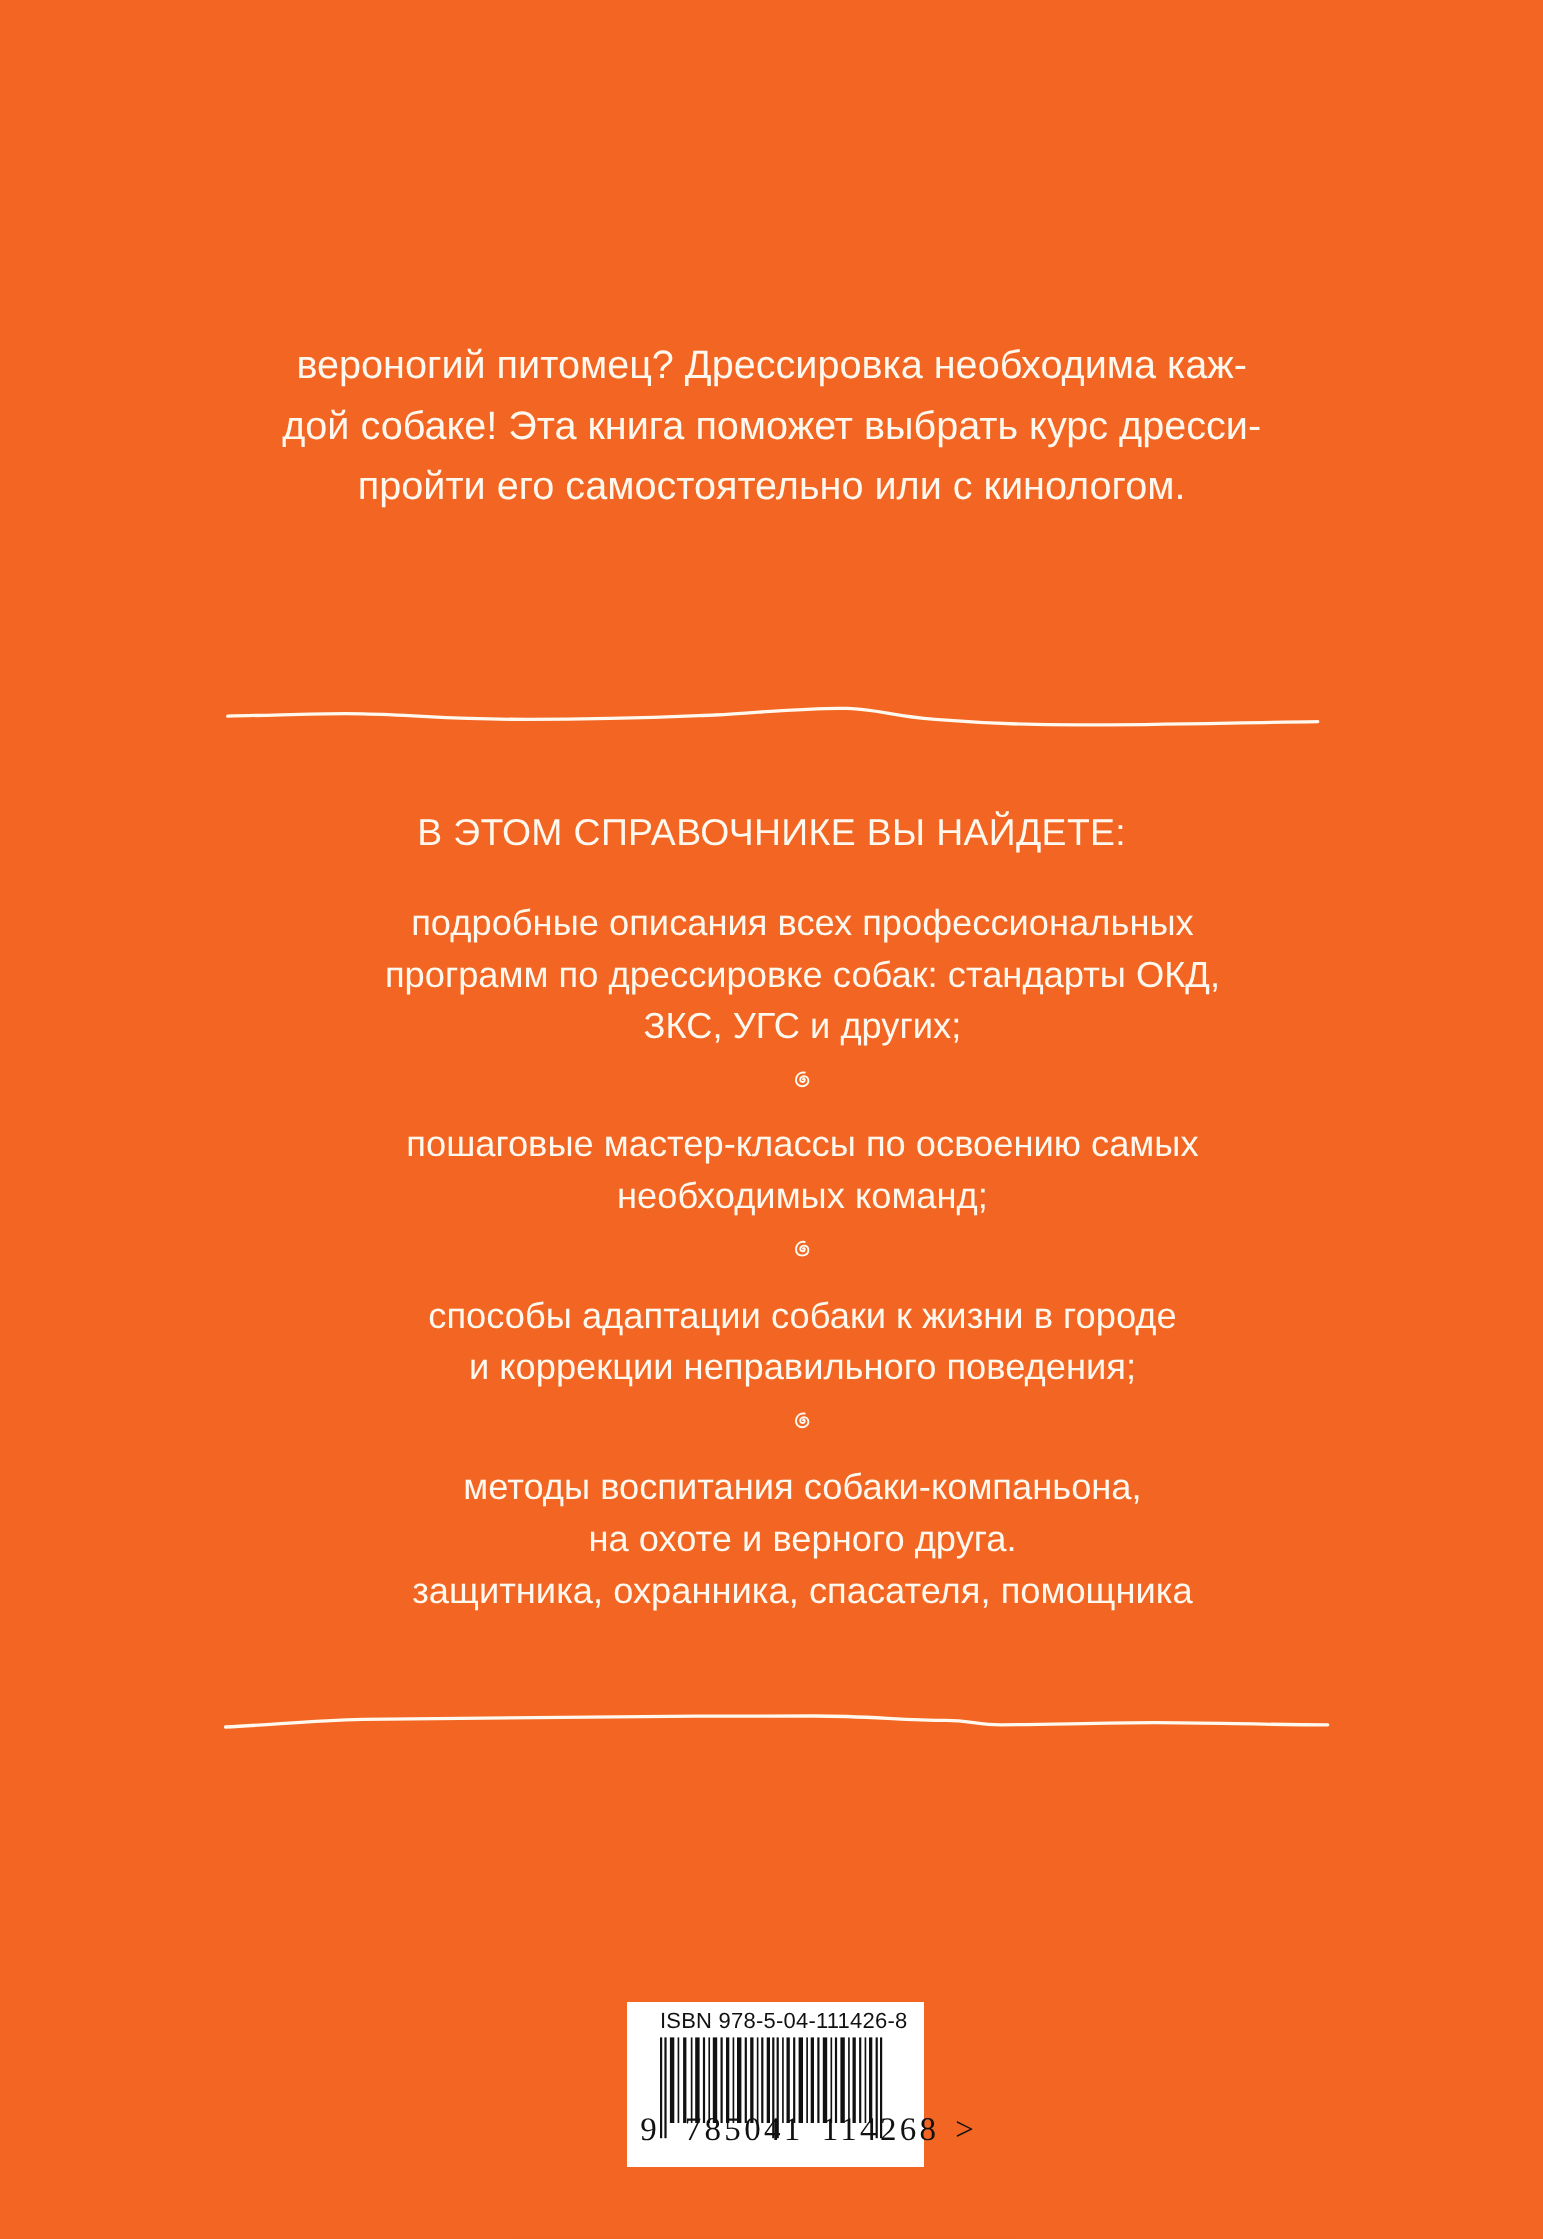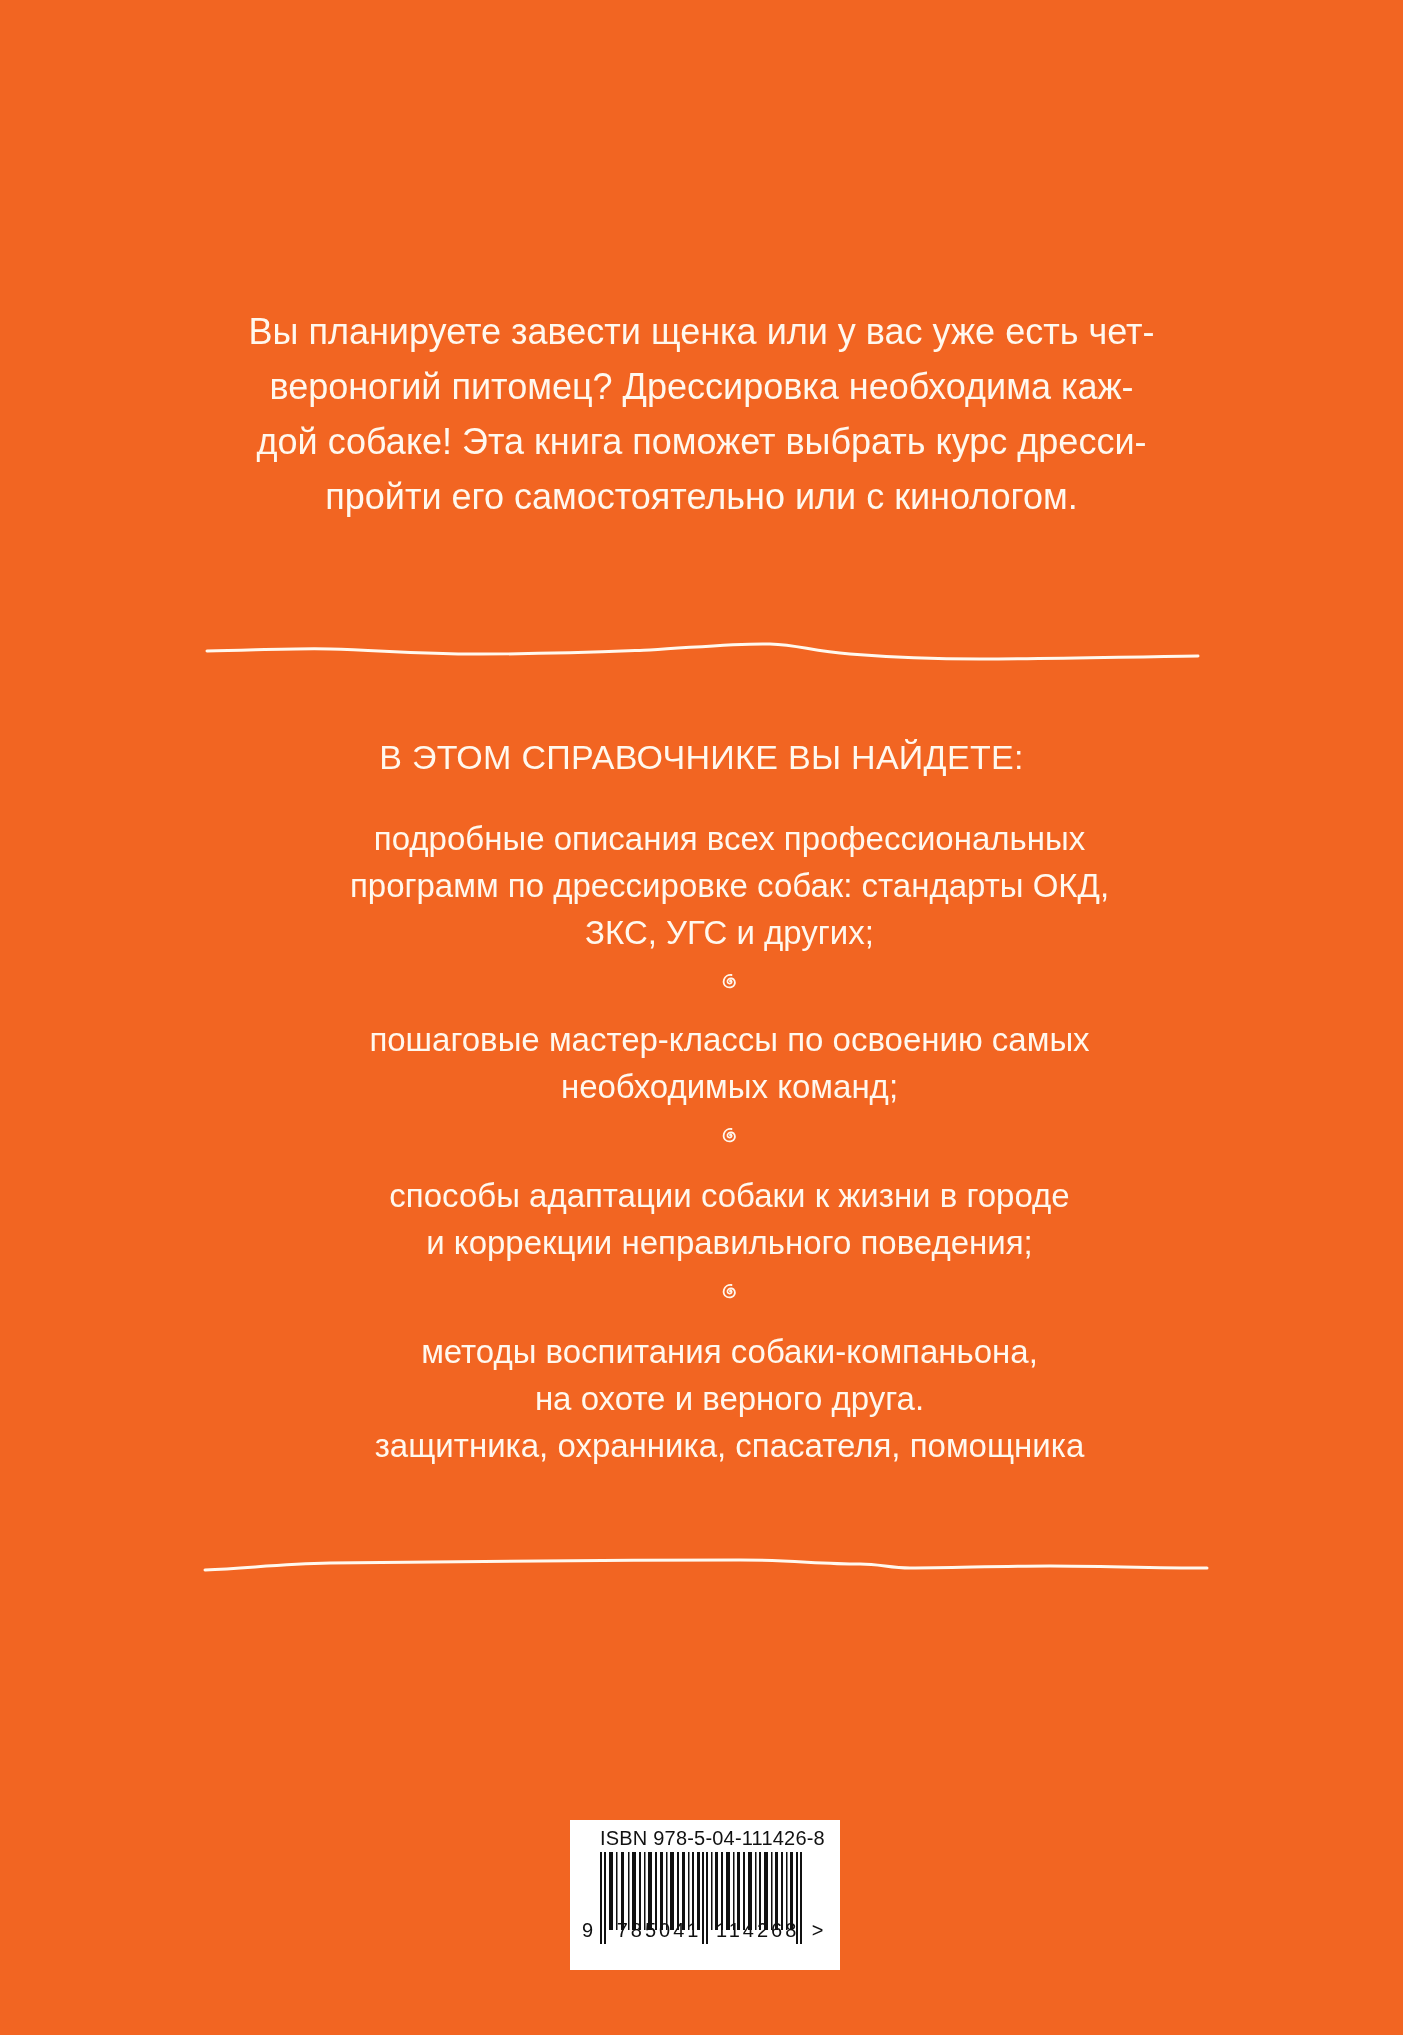--- a/index.html
+++ b/index.html
@@ -28,28 +28,27 @@
   .isbn-box {
     position:absolute; left:570px; top:1820px; width:270px; height:150px;
     background:#FFFFFF; color:#111;
   }
   .isbn-text {
     position:absolute; left:30px; top:7px; font-size:20px; letter-spacing:0.2px;
   }
   .barcode { position:absolute; left:20px; top:32px; }
   .bc-digits {
     position:absolute; top:99px; left:12px; width:250px;
-    font-size:20px; letter-spacing:3px; white-space:nowrap;
+    font-size:30px; letter-spacing:3px; white-space:nowrap;font-family:Liberation Serif, serif;
   }
 </style>
 </head>
 <body>
 
 <div class="intro">
-  <span class="ln">Вы планируете завести щенка или у вас уже есть чет-</span>
   <span class="ln">вероногий питомец? Дрессировка необходима каж-</span>
   <span class="ln">дой собаке! Эта книга поможет выбрать курс дресси-</span>
   <span class="ln">пройти его самостоятельно или с кинологом.</span>
 </div>
 
 <svg class="divider" style="top:630px" viewBox="0 0 1403 40">
   <path d="M207 21 C 260 20, 300 18, 330 19 C 380 20, 410 24, 480 24 C 560 24, 600 22, 650 20 C 700 17, 740 13, 770 14 C 800 15, 810 21, 850 24 C 900 28, 930 29, 980 29 C 1060 29, 1120 27, 1198 26" stroke="#FFF8EE" stroke-width="3" fill="none" stroke-linecap="round"></path>
 </svg>
 
 <div class="heading">В ЭТОМ СПРАВОЧНИКЕ ВЫ НАЙДЕТЕ:</div>

